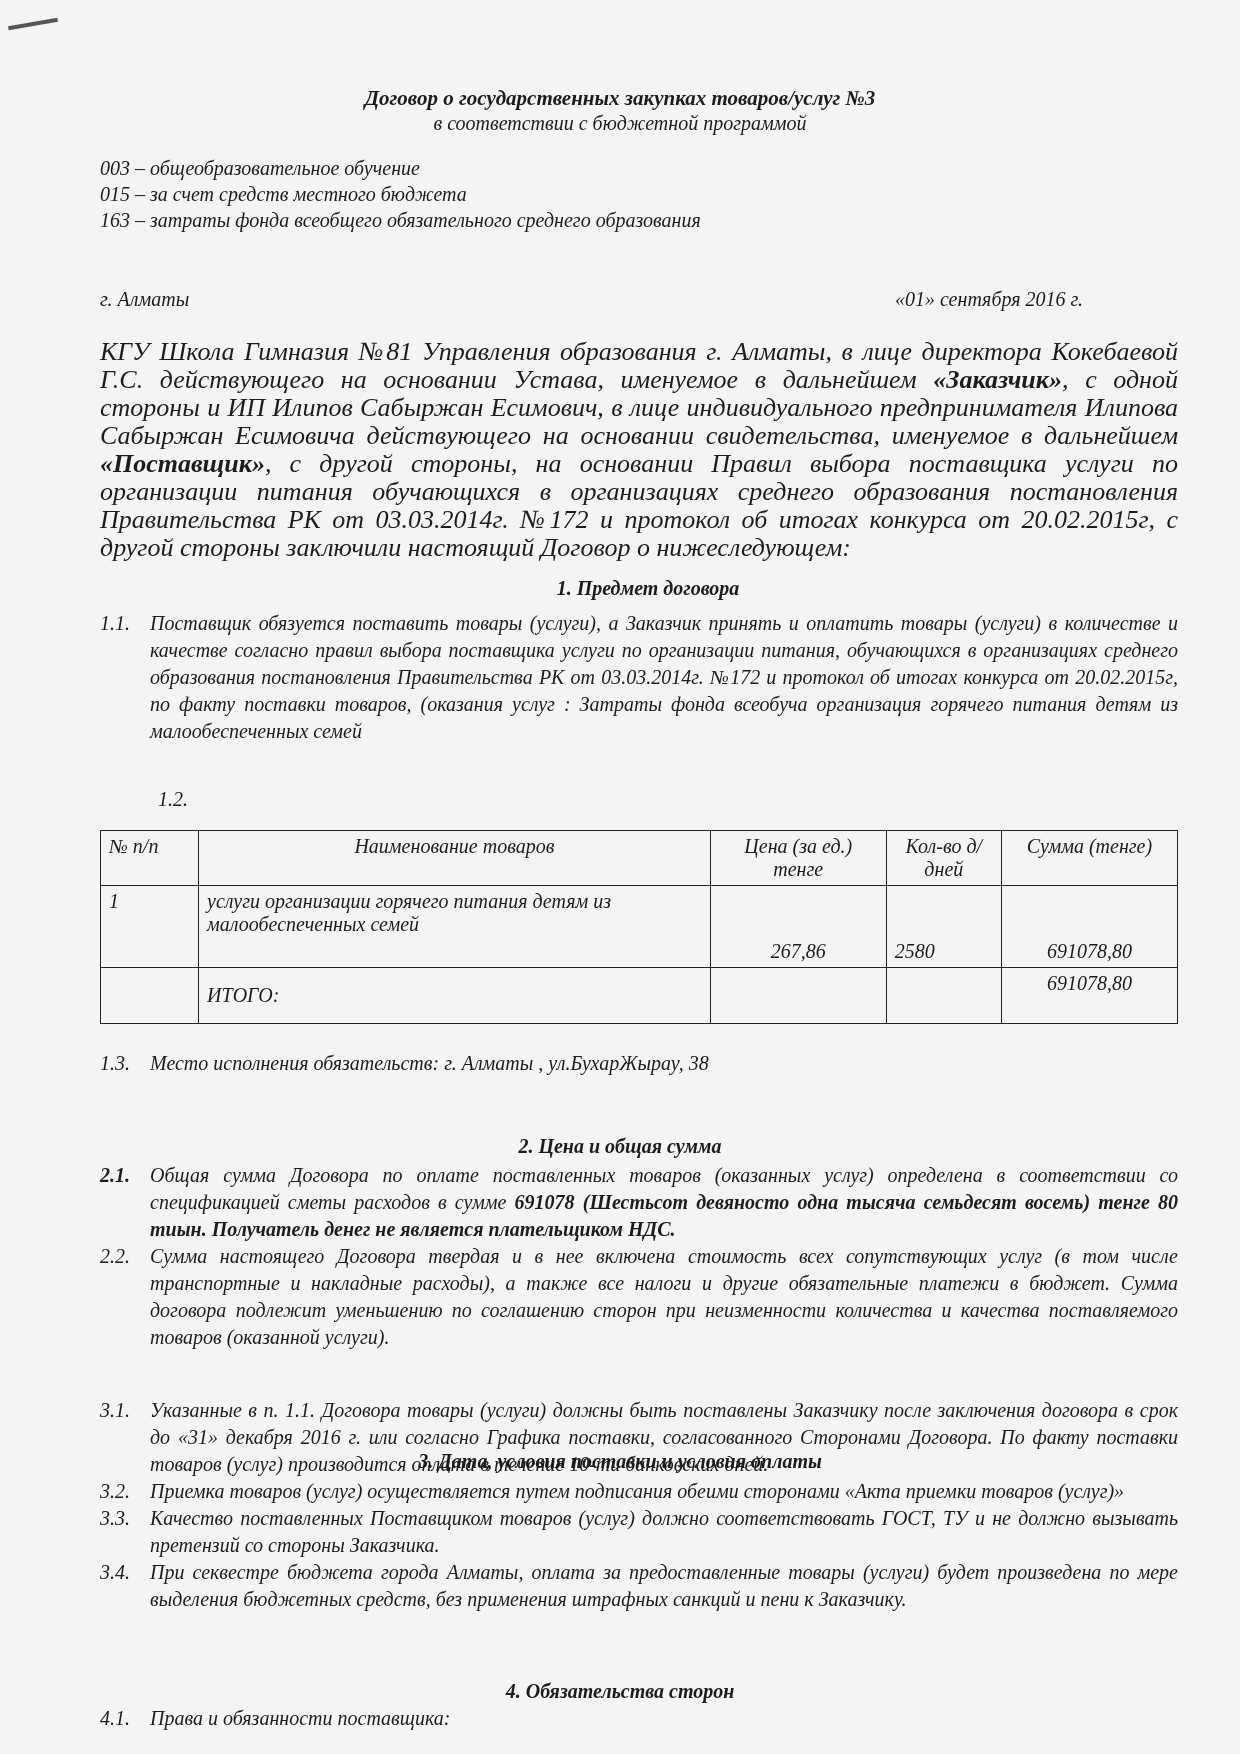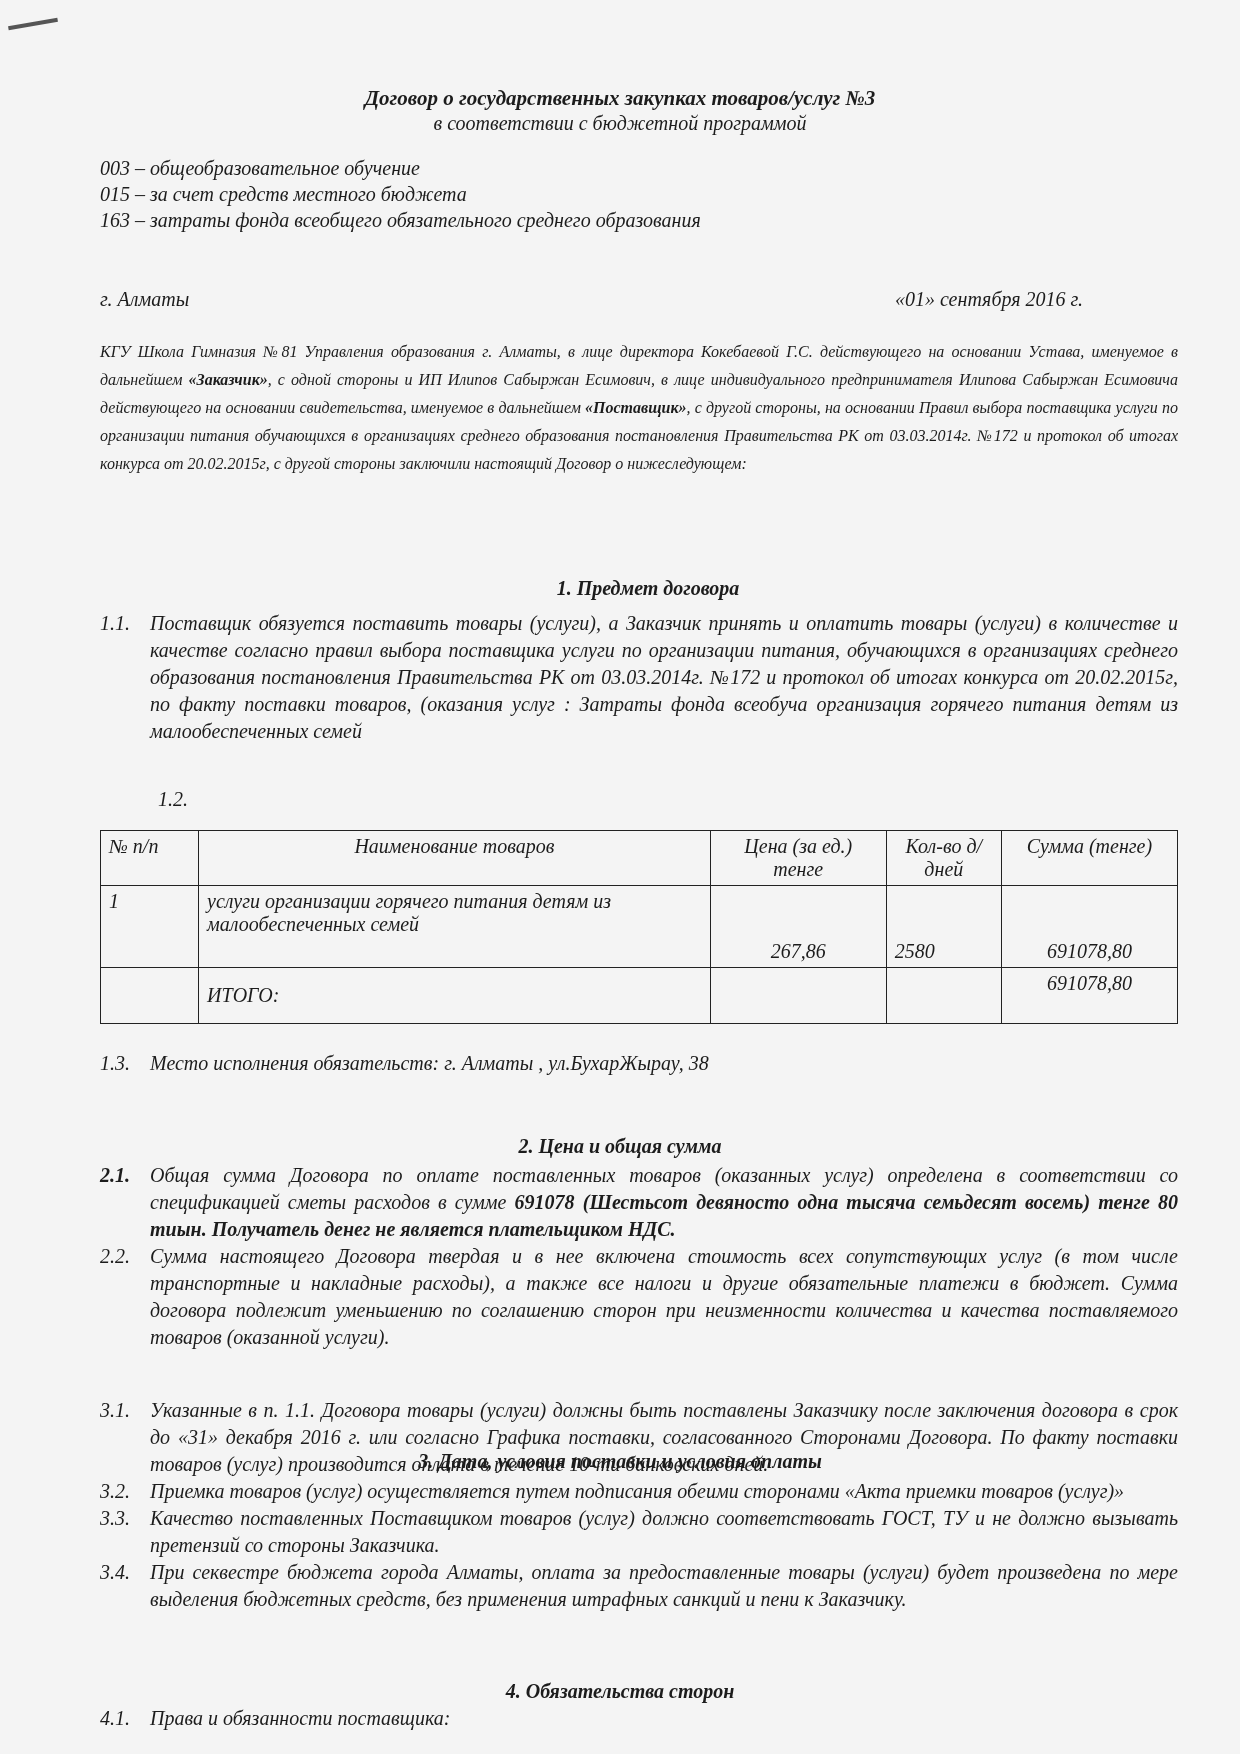--- a/index.html
+++ b/index.html
@@ -8,21 +8,21 @@
     background:#f4f4f4;
     font-family:"Liberation Serif", serif;
     color:#1c1c1c;
   }
   .page { position:absolute; left:0; top:0; width:1240px; height:1754px;font-style:italic; }
   .scan-mark { position:absolute; left:8px; top:22px; width:50px; height:4px; background:#555; transform:rotate(-10deg); }
   .abs { position:absolute; }
   .title { left:0; width:1240px; text-align:center; font-size:21px; font-weight:bold; }
   .subtitle { left:0; width:1240px; text-align:center; font-size:20px; }
   .line { font-size:20px; line-height:26px; }
-  .para { font-size:16px; line-height:28px; text-align:justify; text-align-last:left; }
+  .para { font-size:26px; line-height:28px; text-align:justify; text-align-last:left; }
   .heading { font-size:20px; font-weight:bold; text-align:center; left:0; width:1240px; }
   .item { display:flex; font-size:20px; line-height:27px; }
   .item .num { width:50px; flex:none; }
   .item .txt { flex:1; text-align:justify; }
   .bold { font-weight:bold; }
   table.spec { position:absolute; left:100px; top:830px; width:1078px; border-collapse:collapse; font-size:20px; }
   table.spec td, table.spec th { border:1.5px solid #222; vertical-align:top; padding:4px 8px; font-weight:normal; }
   table.spec th { text-align:center; }
   .c1 { width:76px; } .c2 { width:468px; } .c3 { width:150px; } .c4 { width:92px; } .c5 { width:150px; }
   .right { text-align:center; }

